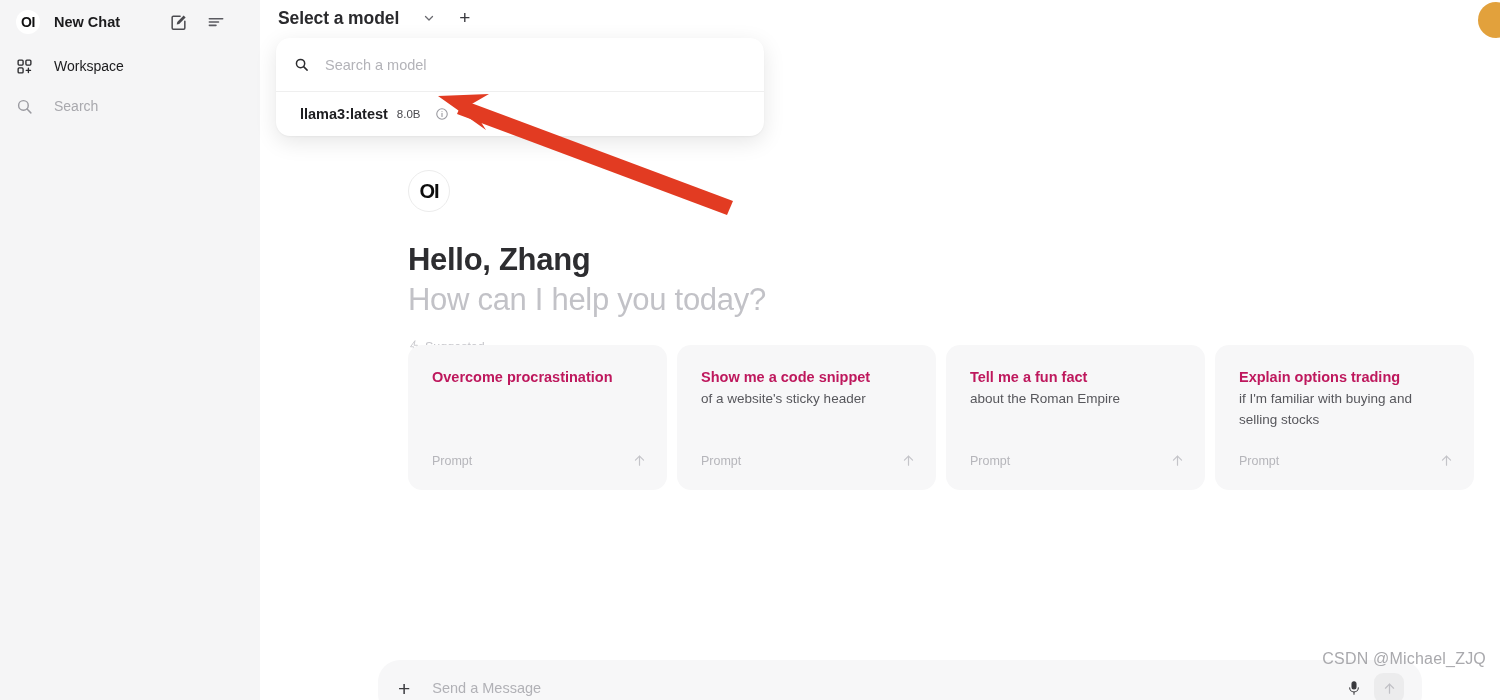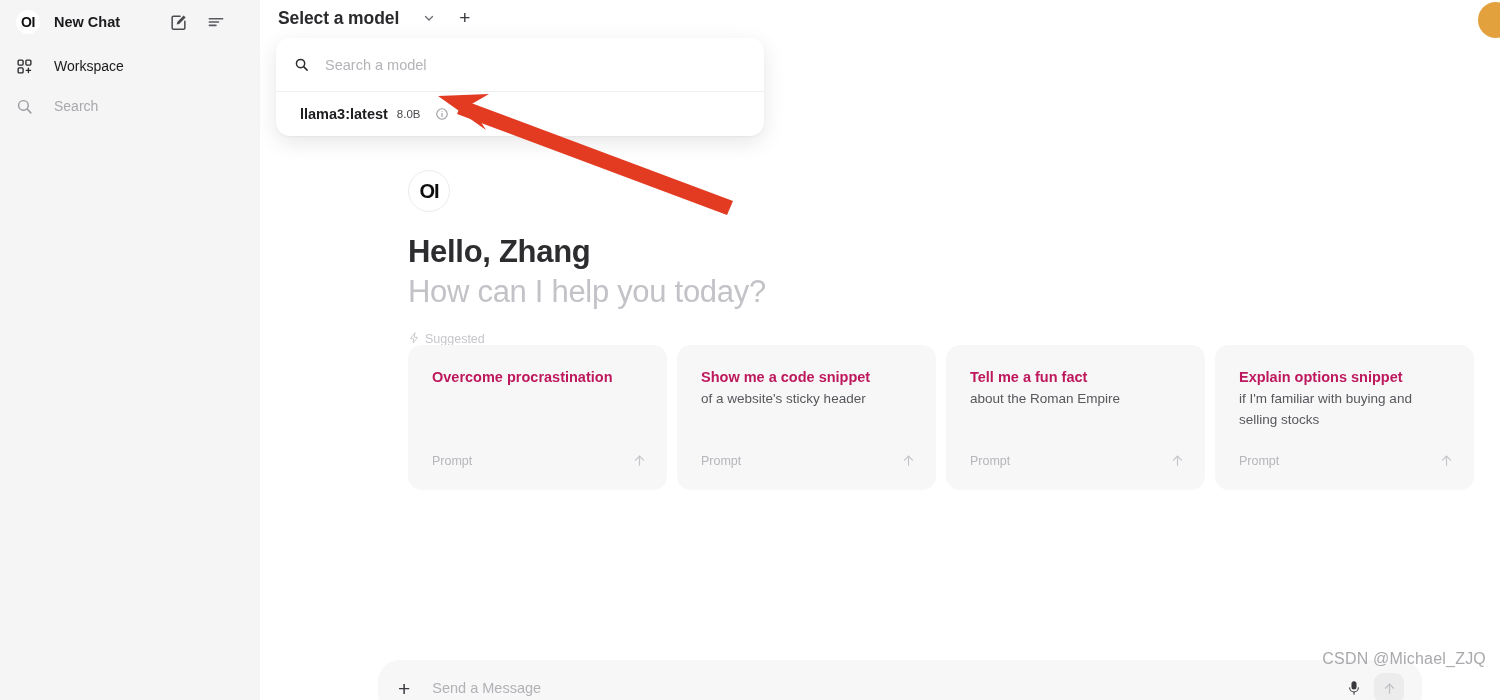--- a/index.html
+++ b/index.html
@@ -102,21 +102,21 @@
 
   
   .greet { position: absolute; left: 148px; top: 170px; width: 1000px; }
   .greet-logo {
     width: 42px; height: 42px; border-radius: 50%;
     background: #ffffff;
     border: 1px solid #ececec;
     display: flex; align-items: center; justify-content: center;
   }
   .greet-logo span { font-size: 20px; font-weight: 700; color: #0d0d0d; letter-spacing: -1px; }
-  .greet-h1 { font-size: 31px; font-weight: 700; color: #2d2d30; margin-top: 22px; letter-spacing: -0.3px; }
+  .greet-h1 { font-size: 31px; font-weight: 700; color: #2d2d30; margin-top: 30px; letter-spacing: -0.3px; }
   .greet-h2 { font-size: 31px; font-weight: 400; color: #c2c2c7; margin-top: 4px; letter-spacing: -0.3px; }
 
   .suggested { display: flex; align-items: flex-start; gap: 5px; margin-top: 22px; }
   .suggested-label { font-size: 12.5px; color: #c6c6cb; }
 
   
   .cards {
     position: absolute; left: 148px; top: 345px;
     display: flex; gap: 10px;
   }
@@ -325,21 +325,21 @@
           <span class="card-arrow">
             <svg width="15" height="15" viewBox="0 0 24 24" fill="none" stroke="#c4c4c9" stroke-width="1.9" stroke-linecap="round" stroke-linejoin="round">
               <path d="M12 19.5V5"></path>
                 <path d="M5.5 11.5 12 5l6.5 6.5"></path>
             </svg>
           </span>
         </div>
       </div>
 
       <div class="card">
-        <div class="card-title">Explain options snippet</div>
+        <div class="card-title">Explain options trading</div>
         <div class="card-sub">if I'm familiar with buying and selling stocks</div>
         <div class="card-foot">
           <span class="card-prompt">Prompt</span>
           <span class="card-arrow">
             <svg width="15" height="15" viewBox="0 0 24 24" fill="none" stroke="#c4c4c9" stroke-width="1.9" stroke-linecap="round" stroke-linejoin="round">
               <path d="M12 19.5V5"></path>
                 <path d="M5.5 11.5 12 5l6.5 6.5"></path>
             </svg>
           </span>
         </div>

